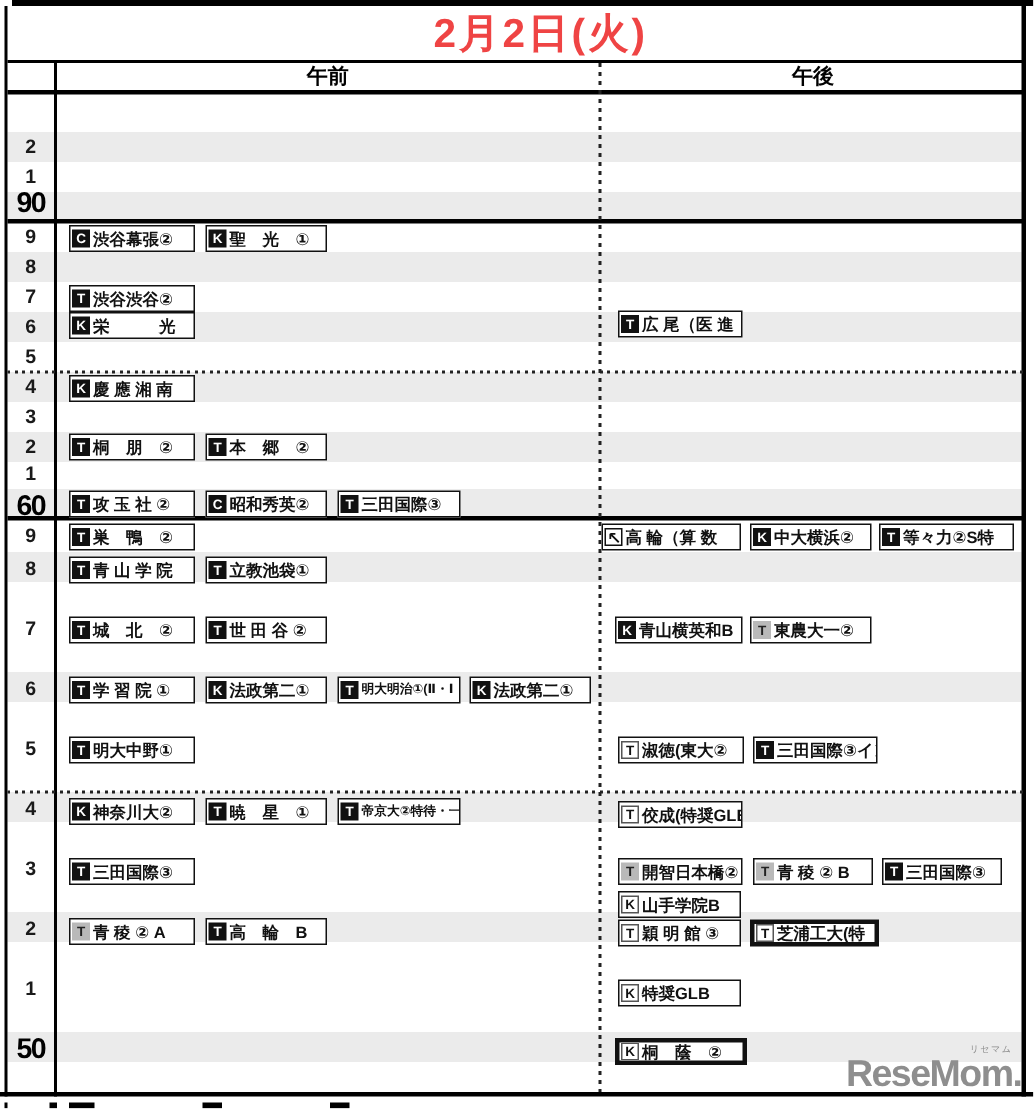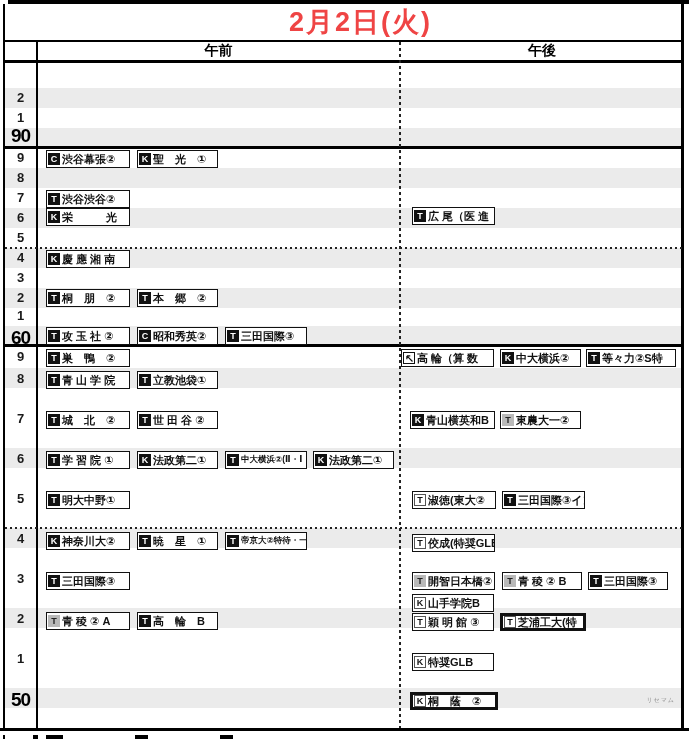--- a/index.html
+++ b/index.html
@@ -193,21 +193,21 @@
       <div class="entry" style="left: 46px; top: 451px; width: 84px;">
         <span class="ic ic-black">T</span>
         <span>学 習 院 ①</span>
       </div>
       <div class="entry" style="left: 137px; top: 451px; width: 81px;">
         <span class="ic ic-black">K</span>
         <span>法政第二①</span>
       </div>
       <div class="entry small" style="left: 225px; top: 451px; width: 82px;">
         <span class="ic ic-black">T</span>
-        <span>中大横浜②(Ⅱ・Ⅰ</span>
+        <span>明大明治①(Ⅱ・Ⅰ</span>
       </div>
       <div class="entry" style="left: 313px; top: 451px; width: 81px;">
         <span class="ic ic-black">K</span>
         <span>法政第二①</span>
       </div>
       <div class="entry" style="left: 46px; top: 491px; width: 84px;">
         <span class="ic ic-black">T</span>
         <span>明大中野①</span>
       </div>
       <div class="entry" style="left: 412px; top: 491px; width: 84px;">
@@ -281,14 +281,15 @@
     </div>
 
   <div class="stub" style="left:3px; top:735px; width:2px; height:4px;"></div>
   <div class="stub" style="left:33px; top:735px; width:5px; height:4px;"></div>
   <div class="stub" style="left:46px; top:735px; width:17px; height:4px;"></div>
   <div class="stub" style="left:135px; top:735px; width:13px; height:4px;"></div>
   <div class="stub" style="left:220px; top:735px; width:13px; height:4px;"></div>
 
   <div class="logo">
     <span class="logo-kana">リセマム</span>
+    <span class="logo-text">ReseMom.</span>
   </div>
 </div>
 
 </body></html>

